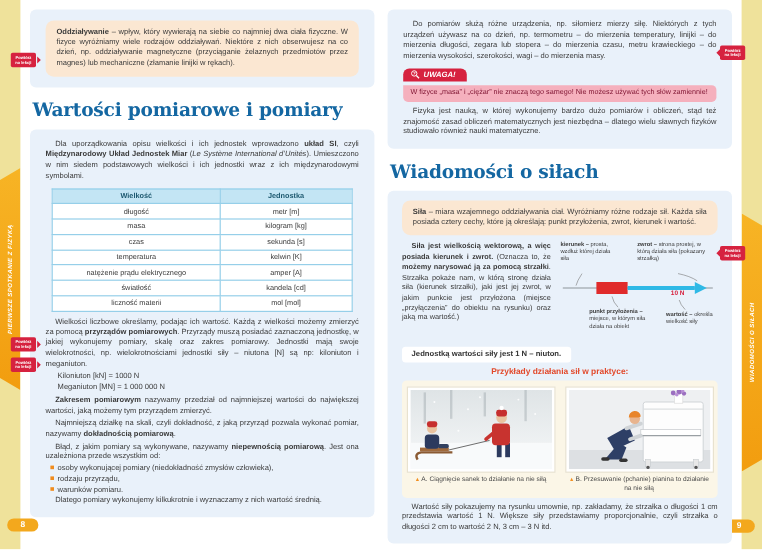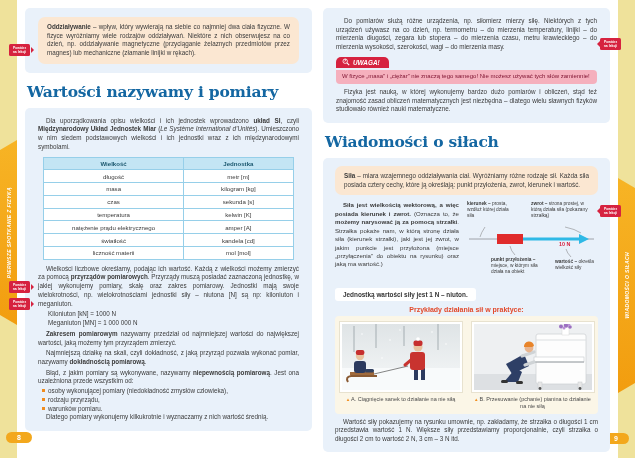--- a/index.html
+++ b/index.html
@@ -126,21 +126,21 @@
   </div>
 
   <div class="page page-l">
 
     <div class="panel">
       <div class="defbox">
         <div class="txt rich"><span style="font-weight: 700;">Oddziaływanie</span><span> – wpływ, który wywierają na siebie co najmniej dwa ciała fizyczne. W fizyce wyróżniamy wiele rodzajów oddziaływań. Niektóre z nich obserwujesz na co dzień, np. oddziaływanie magnetyczne (przyciąganie żelaznych przedmiotów przez magnes) lub mechaniczne (złamanie linijki w rękach).</span></div>
       </div>
     </div>
 
-    <h1 class="sect">Wartości nazywamy i pomiary</h1>
+    <h1 class="sect">Wartości pomiarowe i pomiary</h1>
 
     <div class="panel">
       <p class="txt ind rich"><span>Dla uporządkowania opisu wielkości i ich jednostek wprowadzono </span><span style="font-weight: 700;">układ SI</span><span>, czyli </span><span style="font-weight: 700;">Międzynarodowy Układ Jednostek Miar</span><span> (</span><span style="font-style: italic;">Le Système International d’Unités</span><span>). Umieszczono w nim siedem podstawowych wielkości i ich jednostki wraz z ich międzynarodowymi symbolami.</span></p>
 
       <table class="si">
         <colgroup>
             <col class="c1">
             <col>
           </colgroup>
         <thead>

